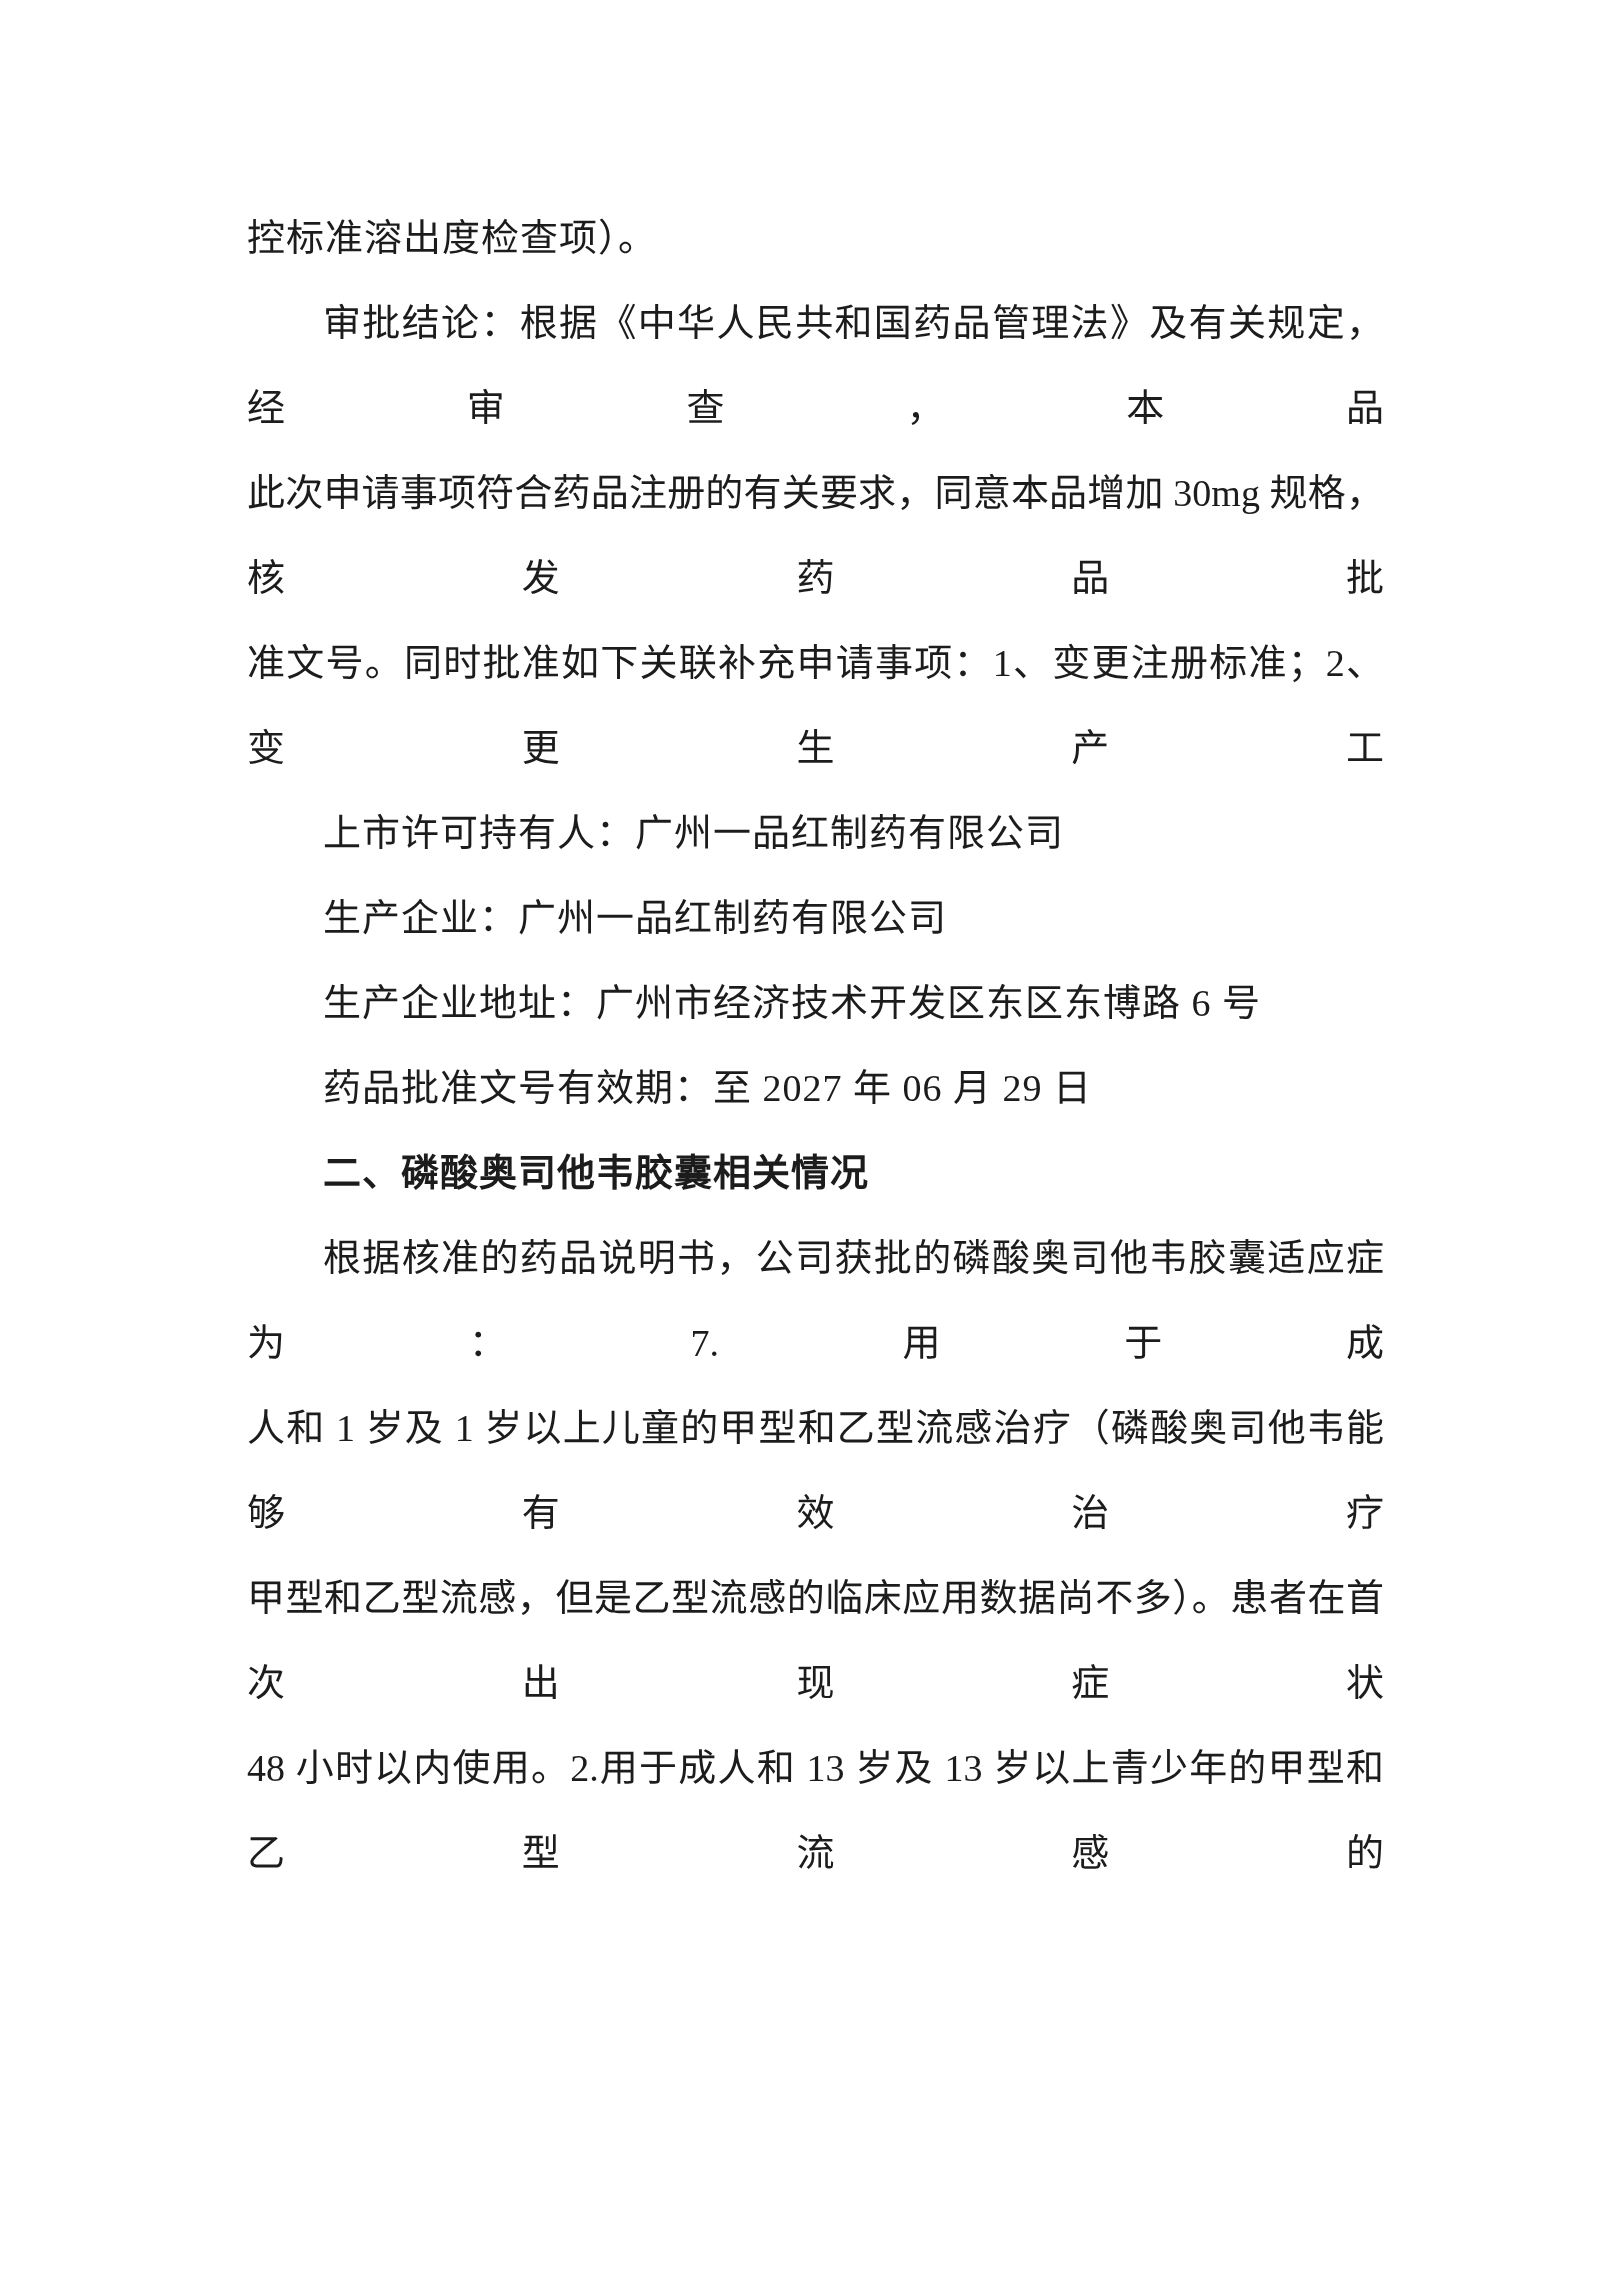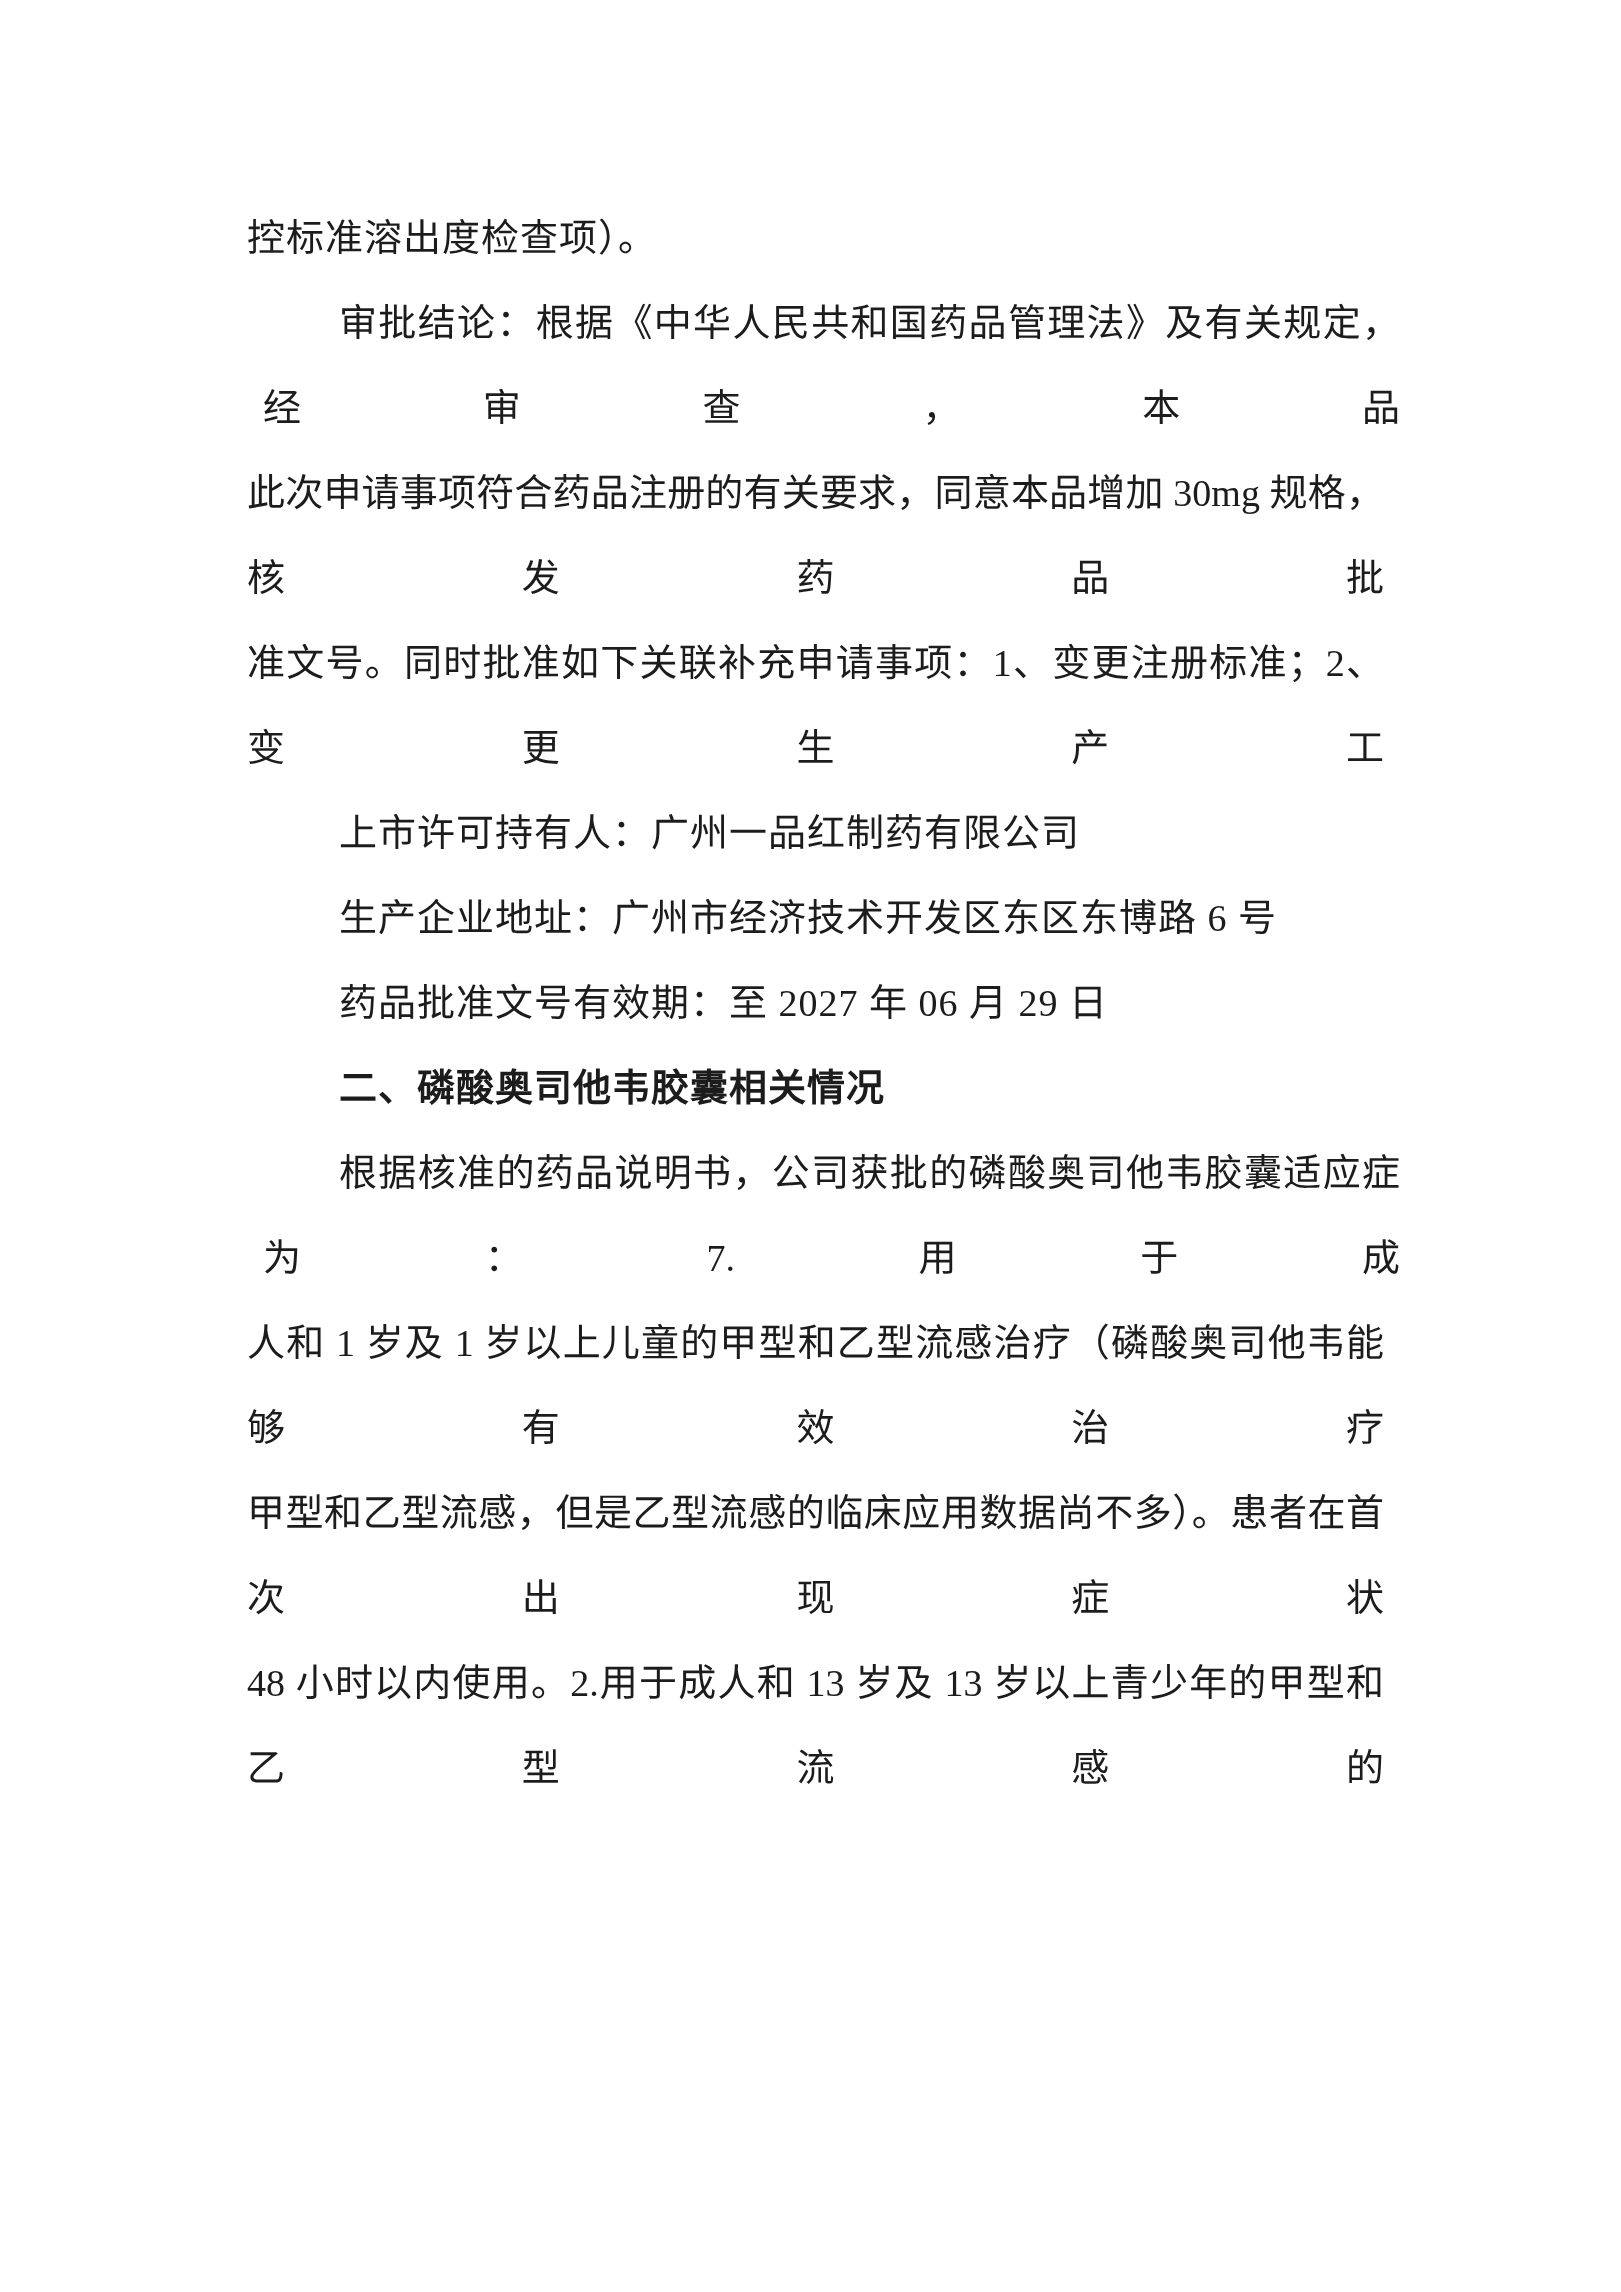--- a/index.html
+++ b/index.html
@@ -32,37 +32,37 @@
   
   .line.j {
     text-align: justify;
     text-align-last: justify;
     text-justify: inter-character;
     letter-spacing: 0;
   }
   
   .line.ind {
     text-indent: 76px;
-    margin-left: 16px;
   }
   
   .line.b {
     font-weight: 700;
   }
 </style>
 </head>
 <body>
 
 <div class="page">
   <div class="doc-body">
     <div class="line">控标准溶出度检查项）。</div>
     <div class="line ind j">审批结论：根据《中华人民共和国药品管理法》及有关规定，经审查，本品</div>
     <div class="line j">此次申请事项符合药品注册的有关要求，同意本品增加 30mg 规格，核发药品批</div>
     <div class="line j">准文号。同时批准如下关联补充申请事项：1、变更注册标准；2、变更生产工</div>
     <div class="line ind">上市许可持有人：广州一品红制药有限公司</div>
+    <div class="line ind">生产企业：广州一品红制药有限公司</div>
     <div class="line ind">生产企业地址：广州市经济技术开发区东区东博路 6 号</div>
     <div class="line ind">药品批准文号有效期：至 2027 年 06 月 29 日</div>
     <div class="line ind b">二、磷酸奥司他韦胶囊相关情况</div>
     <div class="line ind j">根据核准的药品说明书，公司获批的磷酸奥司他韦胶囊适应症为：7.用于成</div>
     <div class="line j">人和 1 岁及 1 岁以上儿童的甲型和乙型流感治疗（磷酸奥司他韦能够有效治疗</div>
     <div class="line j">甲型和乙型流感，但是乙型流感的临床应用数据尚不多）。患者在首次出现症状</div>
     <div class="line j">48 小时以内使用。2.用于成人和 13 岁及 13 岁以上青少年的甲型和乙型流感的</div>
 
   </div>
 </div>

